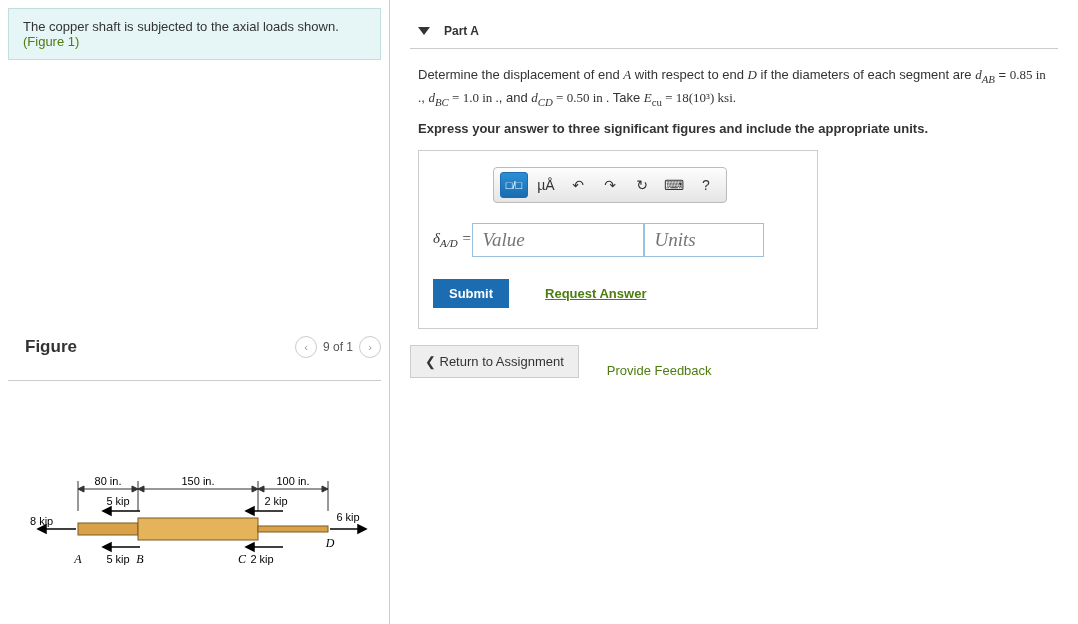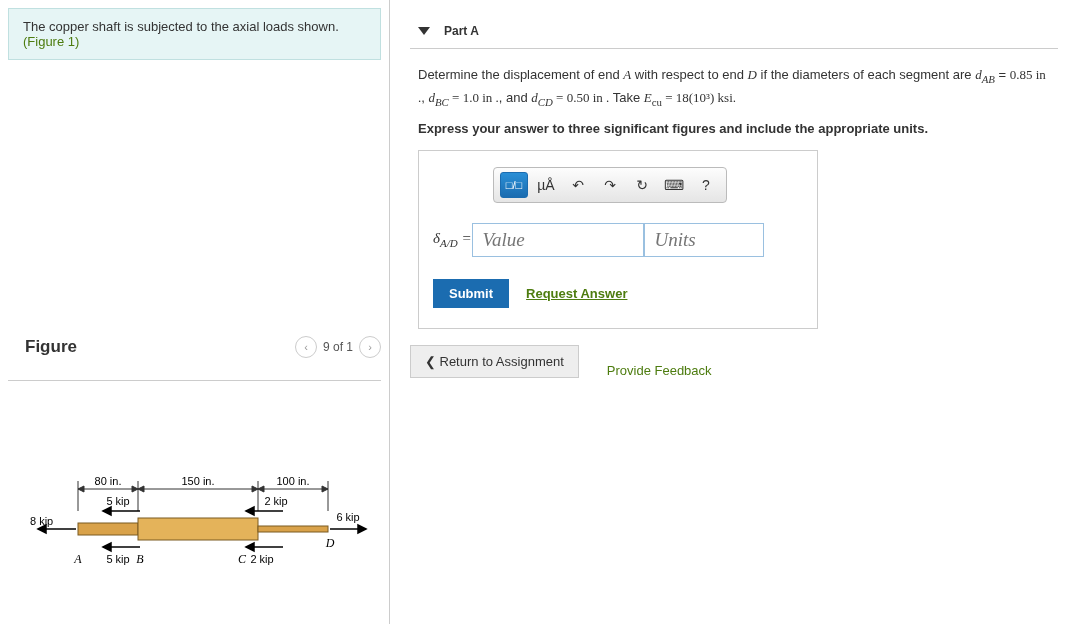--- a/index.html
+++ b/index.html
@@ -115,21 +115,21 @@
   .inputs-row .lhs {
     font-family:"Times New Roman",serif;font-style:italic;font-size:15px;
   }
   .value-input, .units-input {
     height:34px;border:1px solid #9ac0e0;
     font-family:"Times New Roman",serif;font-style:italic;font-size:19px;
     color:#888;padding:0 10px;background:#fff;
   }
   .value-input{width:172px;}
   .units-input{width:120px;}
-  .submit-row{margin-top:22px;display:flex;align-items:center;gap:17px;}
+  .submit-row{margin-top:22px;display:flex;align-items:center;gap:36px;}
   .submit-btn{
     background:#1b6cb0;color:#fff;border:none;padding:7px 16px;
     font-size:13px;font-weight:bold;cursor:pointer;
   }
   .footer-row{margin-top:16px;display:flex;align-items:flex-end;gap:28px;}
   .return-btn{
     background:#eee;border:1px solid #ccc;padding:8px 14px;color:#333;
     cursor:pointer;font-size:13px;
   }
   .serif{font-family:"Times New Roman",serif;}

